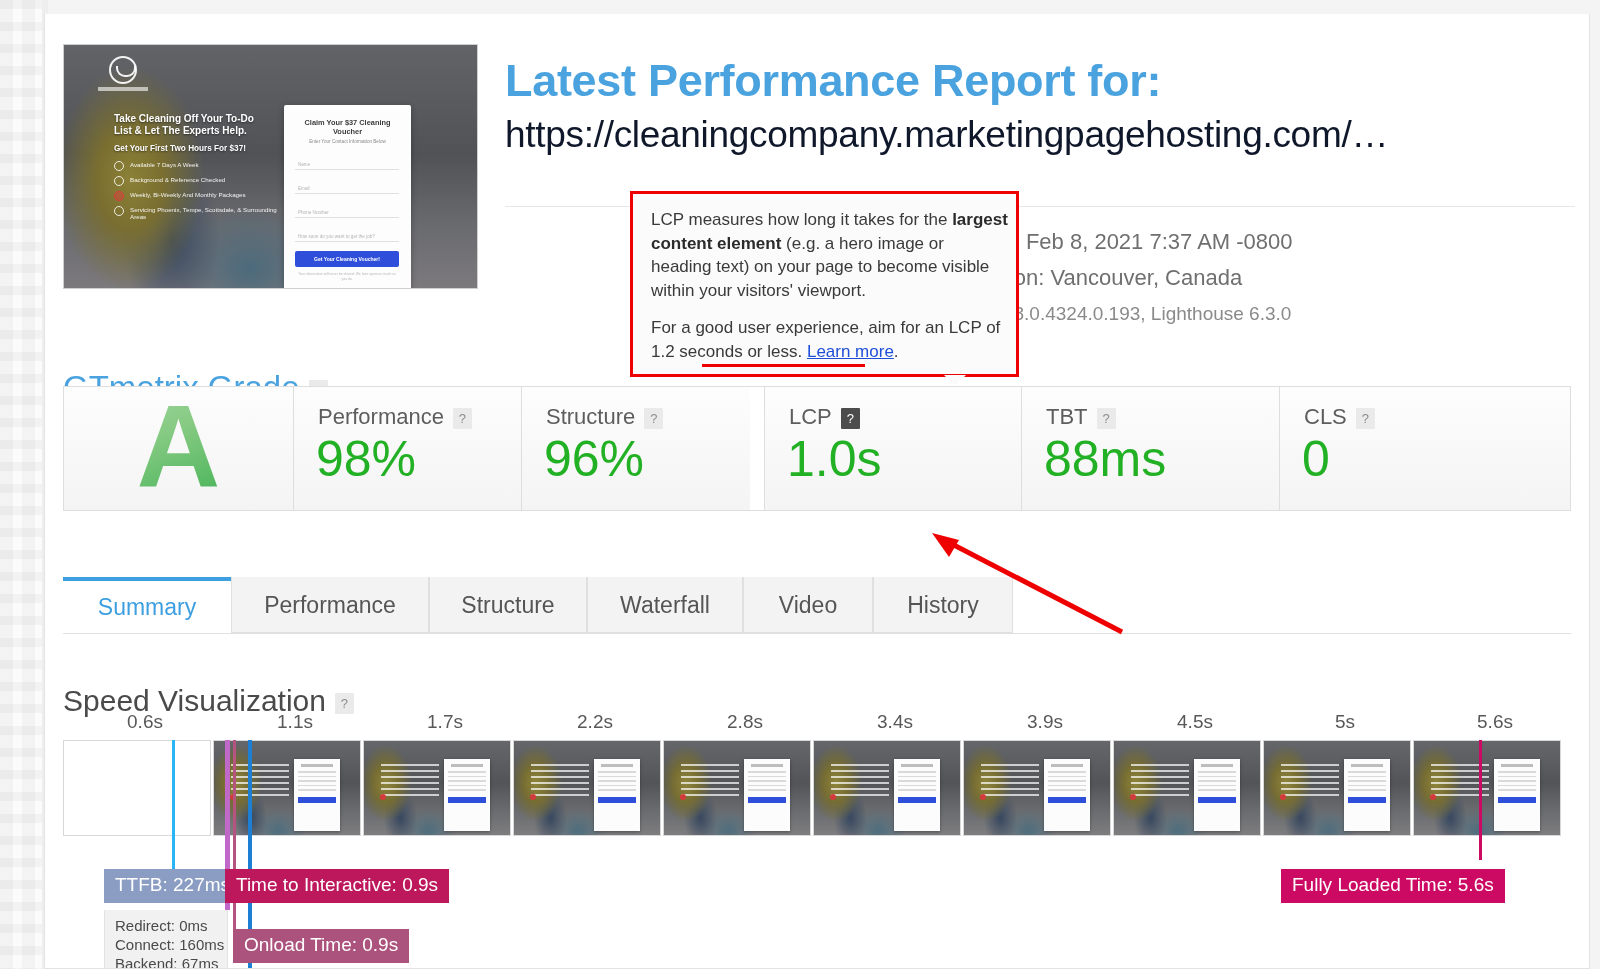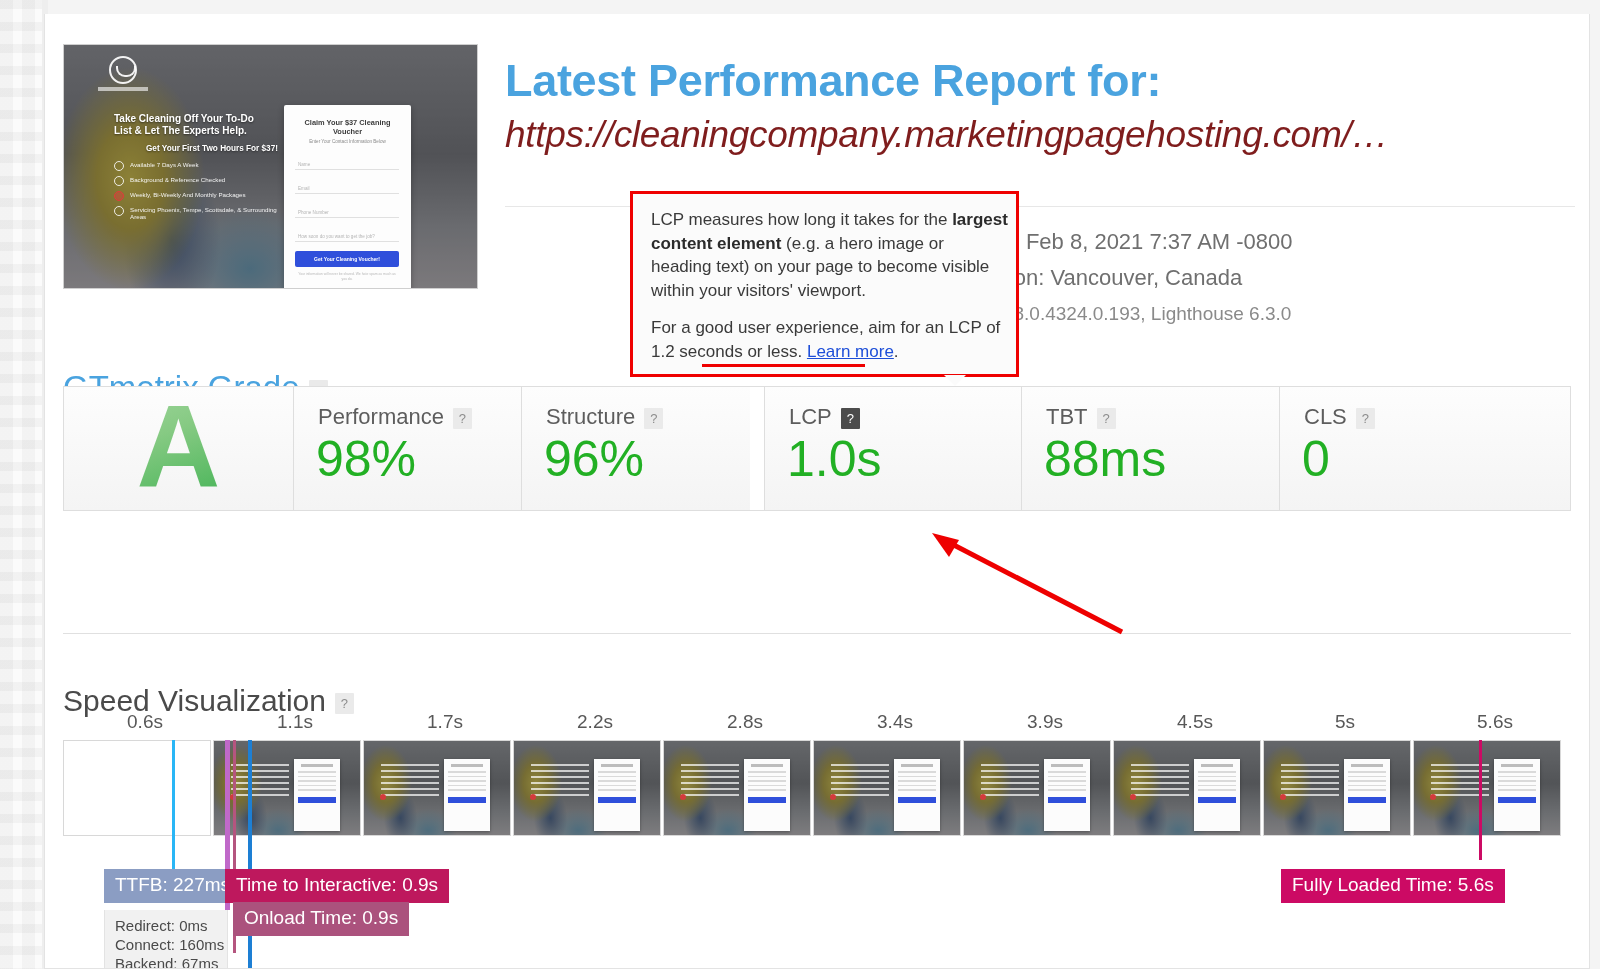--- a/index.html
+++ b/index.html
@@ -72,21 +72,20 @@
   }
   .th-h1 {
     position: absolute; left: 50px; top: 68px; width: 158px;
     color: #ffffff; font-weight: bold; font-size: 10px; line-height: 12px;
     text-shadow: 0 1px 2px rgba(0,0,0,.5);
   }
   .th-h2 {
     position: absolute; left: 50px; top: 99px; width: 160px;
     color: #ffffff; font-weight: bold; font-size: 8.2px;
     text-shadow: 0 1px 2px rgba(0,0,0,.5);
-    margin-left: 32px;
   }
   .th-bullets { position: absolute; left: 50px; top: 114px; width: 170px; }
   .th-bul { position: relative; height: 15px; }
   .th-bul i {
     position: absolute; left: 0; top: 2px; width: 10px; height: 10px;
     border-radius: 50%; border: 1.3px solid rgba(255,255,255,.85);
     display:block;
   }
   .th-bul.red i { border-color: #e03b3b; background: rgba(224,59,59,.45); }
   .th-bul span {
@@ -120,24 +119,23 @@
     position:absolute; left:11px; top:167px; width:104px; text-align:center;
     font-size:3.4px; color:#b9b9b9; line-height:5px;
   }
 
   .hdr-right { position: absolute; left: 460px; top: 38px; right: 12px; }
   .rep-title {
     color: #4aa3df; font-size: 45px; line-height: 58px;
     font-weight: bold; letter-spacing: -0.3px; white-space: nowrap;
   }
   .rep-url {
-    color: #7f1d1d; font-size: 37px; line-height: 50px;
+    color: #0f172a; font-size: 37px; line-height: 50px;
     white-space: nowrap; overflow: hidden; text-overflow: ellipsis;
     letter-spacing: -0.3px;
-    font-style: italic;
   }
   .hdr-rule {
     position:absolute; left:460px; top:192px; width:1070px; height:1px;
     background:#e7e7e7;
   }
   .meta {
     position: absolute; left: 460px; top: 210px; width: 1070px;
     text-align: center; color: #6f6f6f;
   }
   .meta .m1 { font-size: 22px; line-height: 36px; }
@@ -371,20 +369,28 @@
       <div class="gcell" style="width:258px">
         <div class="lbl"><span>TBT</span><span class="qmark">?</span></div>
         <div class="val">88ms</div>
       </div>
       <div class="gcell" style="width:290px">
         <div class="lbl"><span>CLS</span><span class="qmark">?</span></div>
         <div class="val">0</div>
       </div>
     </div>
 
+    <div class="tabs">
+      <div class="tab active" style="left:0px;   width:168px;">Summary</div>
+      <div class="tab" style="left:168px; width:198px;">Performance</div>
+      <div class="tab" style="left:366px; width:158px;">Structure</div>
+      <div class="tab" style="left:524px; width:156px;">Waterfall</div>
+      <div class="tab" style="left:680px; width:130px;">Video</div>
+      <div class="tab" style="left:810px; width:140px;">History</div>
+    </div>
     <div class="tabs-underline"></div>
 
     <div class="sec-title" style="left:18px; top:670px; font-size:30px; color:#4a4a4a;">
       <span>Speed Visualization</span><span class="qmark">?</span>
     </div>
 
     <div class="ticks">
       <div class="tick" style="left:82px">0.6s</div>
       <div class="tick" style="left:232px">1.1s</div>
       <div class="tick" style="left:382px">1.7s</div>
@@ -627,21 +633,21 @@
     </div>
 
     <div class="marker m-ttfb" style="left:127px; top:726px; height:145px;"></div>
     <div class="marker m-tti" style="left:180px; top:726px; height:170px; width:5px;"></div>
     <div class="marker m-onload" style="left:188px; top:726px; height:213px;"></div>
     <div class="marker m-blue" style="left:203px; top:726px; height:235px; width:4px;"></div>
     <div class="marker m-full" style="left:1434px; top:726px; height:120px;"></div>
 
     <div class="badge b-ttfb" style="left:59px;  top:855px;">TTFB: 227ms</div>
     <div class="badge b-tti" style="left:180px; top:855px;">Time to Interactive: 0.9s</div>
-    <div class="badge b-onload" style="left:188px; top:888px;">Onload Time: 0.9s</div>
+    <div class="badge b-onload" style="left:188px; top:915px;">Onload Time: 0.9s</div>
     <div class="badge b-full" style="left:1236px; top:855px;">Fully Loaded Time: 5.6s</div>
 
     <div class="ttfb-detail">
       <div>Redirect: 0ms</div>
       <div>Connect: 160ms</div>
       <div>Backend: 67ms</div>
     </div>
 
   </div>
 

